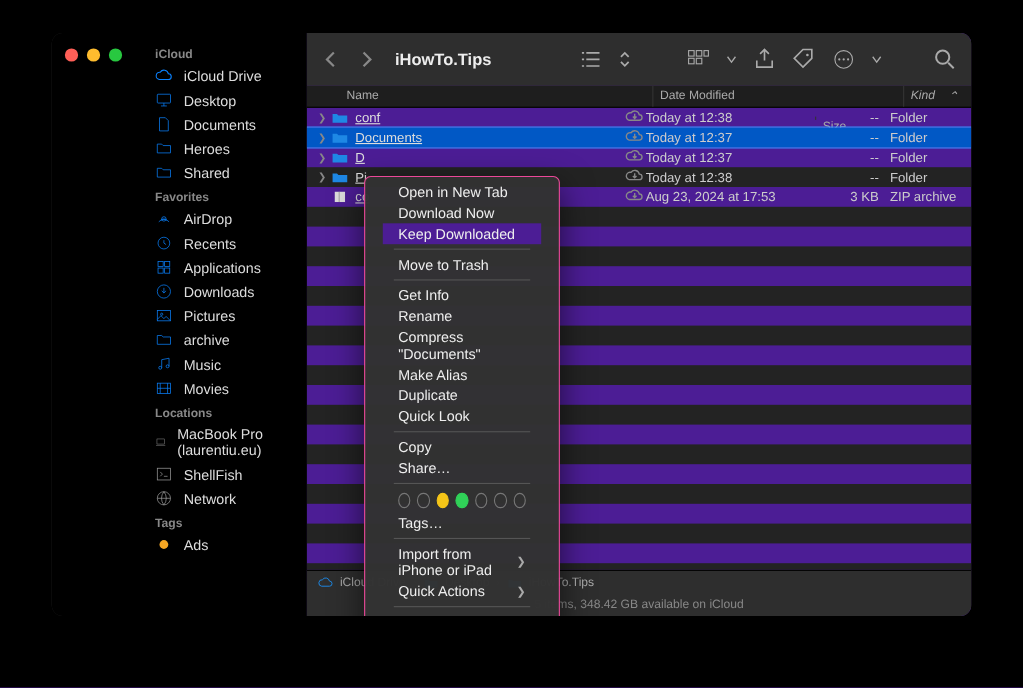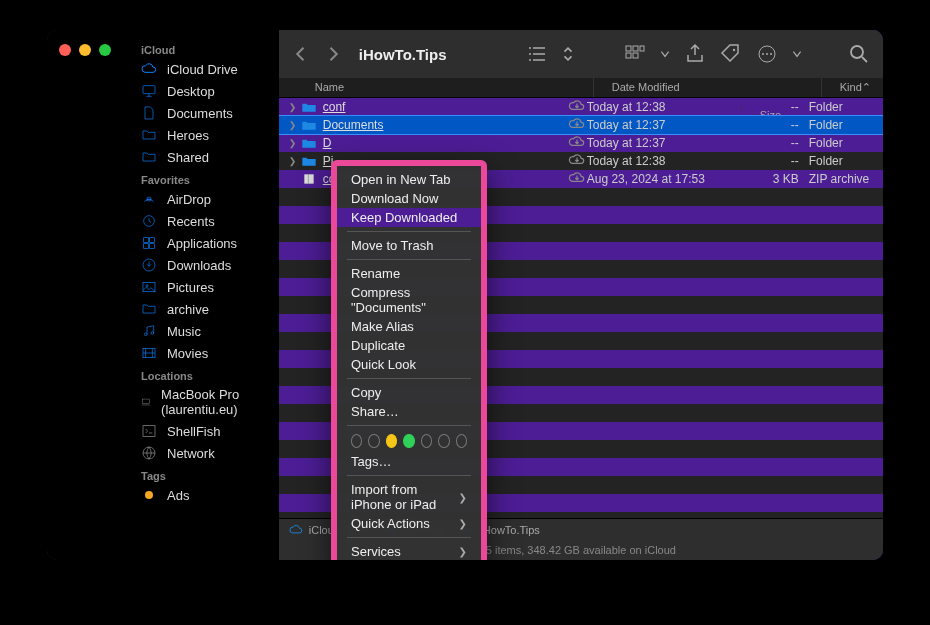--- a/index.html
+++ b/index.html
@@ -19,38 +19,38 @@
 .main { flex: 1; display: flex; flex-direction: column; background: #4c1d95; position: relative; }
 .toolbar { height: 48px; display: flex; align-items: center; padding: 0 12px; gap: 12px; background: #2e2e2e; }
 .nav-btn { color: #888; width: 20px; height: 20px; display: flex; align-items: center; justify-content: center; }
 .title { color: #eee; font-weight: 600; font-size: 15px; flex: 0 0 auto; margin-left: 4px; }
 .toolbar-spacer { flex: 1; }
 .toolbar-icon { color: #aaa; width: 24px; height: 24px; display: flex; align-items: center; justify-content: center; }
 .columns { display: flex; height: 20px; color: #aaa; font-size: 11px; border-bottom: 1px solid #000; background: #1e1e1e; padding-left: 36px; }
 .col-name { width: 278px; }
 .col-date { width: 148px; }
 .col-size { width: 80px; text-align: left; margin-top: 28px; }
-.col-kind { flex: 1; display: flex; justify-content: center; padding-right: 12px; }
-.col-header { padding-top: 3px; border-left: 1px solid #333; padding-left: 18px; }
+.col-kind { flex: 1; display: flex; justify-content: space-between; padding-right: 12px; font-style: italic; }
+.col-header { padding-top: 3px; border-left: 1px solid #333; padding-left: 6px; }
 .col-name.col-header { border-left: none; padding-left: 0; }
 .file-list { flex: 1; overflow: hidden; }
 .row { display: flex; align-items: center; height: 18px; color: #ddd; font-size: 12px; padding-left: 10px; }
 .row:nth-child(even) { background: #232323; }
 .row.selected { background: #0158c5; outline: 1px solid #3a8fff; }
 .disclosure { width: 10px; color: #888; font-size: 9px; }
 .file-icon { width: 16px; height: 14px; margin: 0 6px 0 2px; display: flex; align-items: center; }
 .file-name { width: 244px; text-decoration: underline; }
 .cloud-icon { width: 20px; color: #888; font-size: 11px; }
 .cell-date { width: 148px; color: #ccc; }
 .cell-size { width: 74px; text-align: right; color: #ccc; padding-right: 10px; }
 .cell-kind { color: #ccc; }
 .pathbar { height: 22px; display: flex; align-items: center; gap: 6px; padding: 0 10px; color: #aaa; font-size: 11px; background: #2e2e2e; border-top: 1px solid #000; }
 .pathbar .sep { color: #666; }
 .statusbar { height: 20px; display: flex; align-items: center; justify-content: center; color: #888; font-size: 11px; background: #2e2e2e; }
-.context-menu { position: absolute; left: 284px; top: 130px; width: 156px; background: rgba(50,50,50,0.98); border: 6px solid #ec4899; border-radius: 6px; padding: 4px 0; box-shadow: 0 10px 30px rgba(0,0,0,0.6); z-index: 100; }
+.context-menu { position: absolute; left: 284px; top: 130px; width: 178px; background: rgba(50,50,50,0.98); border: 1px solid #ec4899; border-radius: 6px; padding: 4px 16px; box-shadow: 0 10px 30px rgba(0,0,0,0.6); z-index: 100; }
 .menu-item { padding: 2px 14px; color: #eee; font-size: 13px; display: flex; justify-content: space-between; align-items: center; }
 .menu-item.highlighted { background: #4c1d95; }
 .menu-sep { height: 1px; background: #555; margin: 4px 10px; }
 .menu-arrow { color: #aaa; font-size: 10px; }
 .tag-dots { display: flex; gap: 6px; padding: 4px 14px; }
 .tag-dot { width: 14px; height: 14px; border-radius: 50%; border: 1px solid #777; }
 .tag-dot.y { background: #f5c518; border-color: #f5c518; }
 .tag-dot.g { background: #30d158; border-color: #30d158; }
 svg { width: 100%; height: 100%; }
 </style>
@@ -437,20 +437,23 @@
       </div>
       <div class="menu-item highlighted">
         <span>Keep Downloaded</span>
       </div>
       <div class="menu-sep"></div>
       <div class="menu-item">
         <span>Move to Trash</span>
       </div>
       <div class="menu-sep"></div>
       <div class="menu-item">
+        <span>Get Info</span>
+      </div>
+      <div class="menu-item">
         <span>Rename</span>
       </div>
       <div class="menu-item">
         <span>Compress "Documents"</span>
       </div>
       <div class="menu-item">
         <span>Make Alias</span>
       </div>
       <div class="menu-item">
         <span>Duplicate</span>

